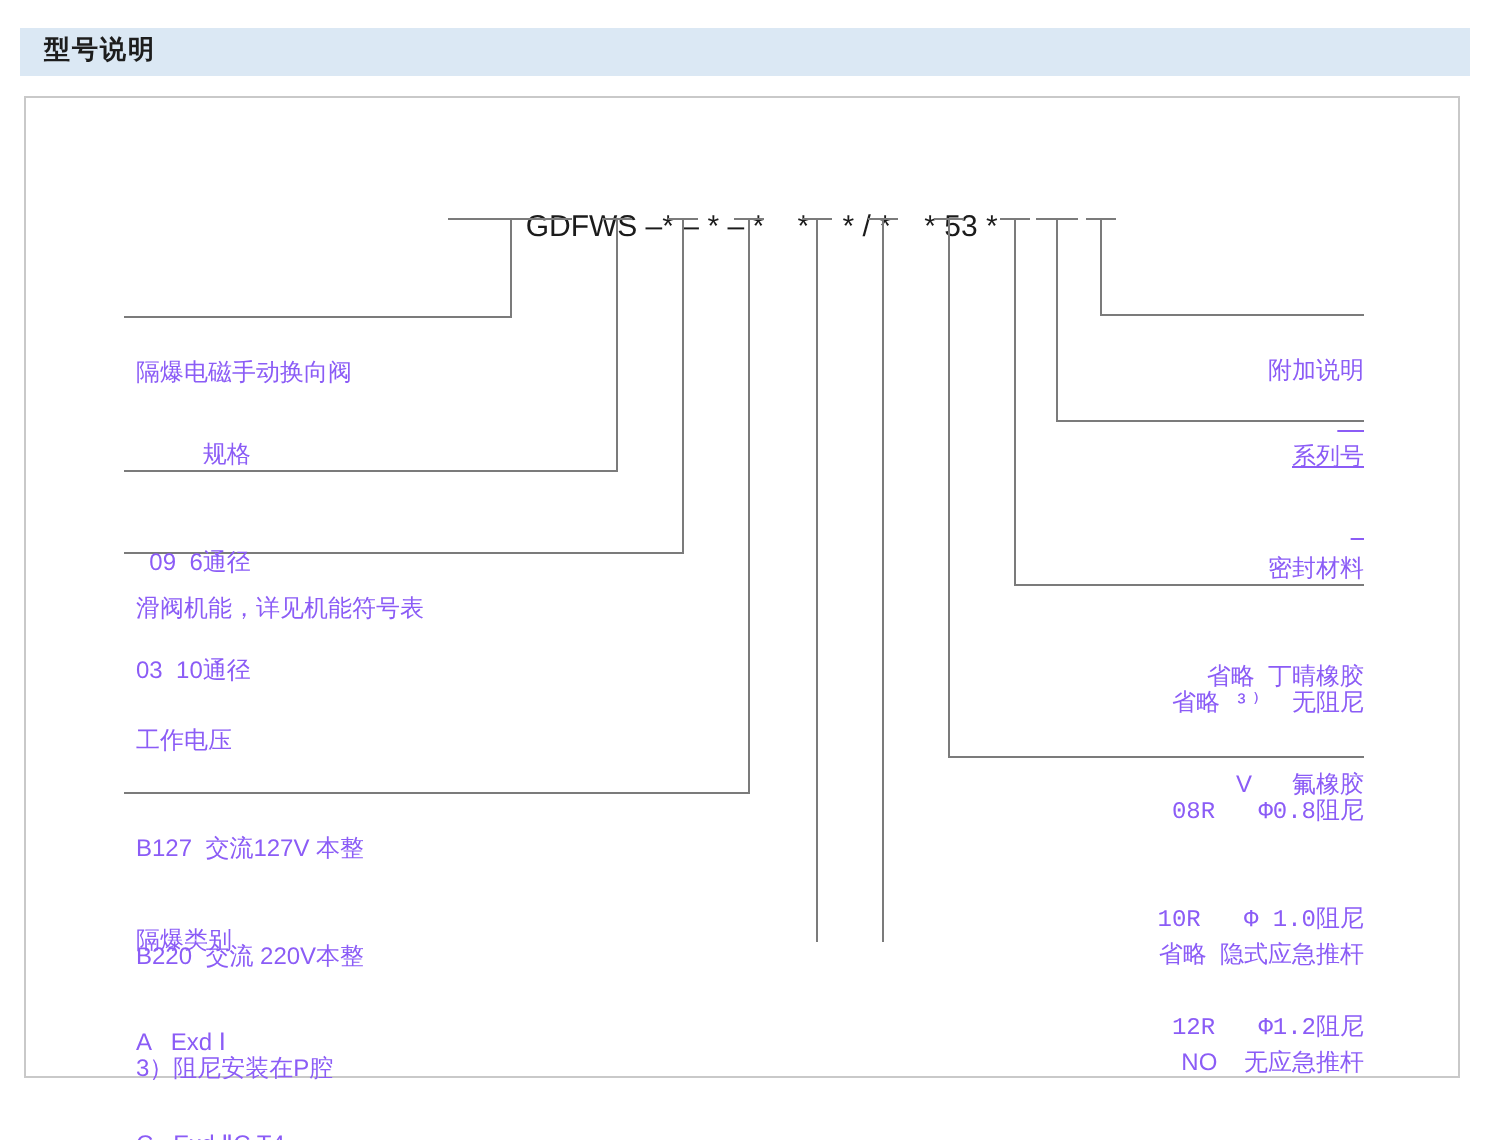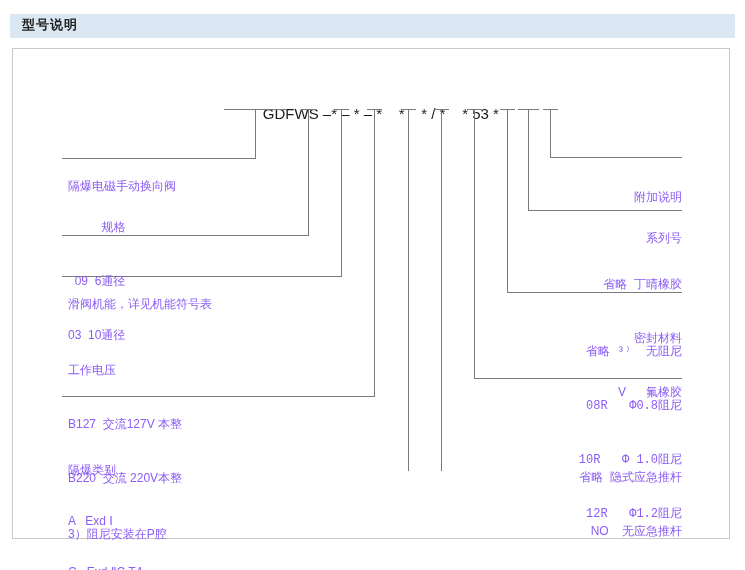--- a/index.html
+++ b/index.html
@@ -131,31 +131,31 @@
   <div class="blk" style="left:68px;top:428px;line-height:17px;">
     <span class="row">隔爆类别</span>
     <span class="row">A   Exd Ⅰ</span>
     <span class="row">C   Exd ⅡC T4</span>
   </div>
 
   <div class="blk" style="left:68px;top:489px;">
     <span class="row">3）阻尼安装在P腔</span>
   </div>
 
-  <div class="blk right" style="left:482px;top:152px;width:200px;">
+  <div class="blk right" style="left:482px;top:140px;width:200px;">
     <span class="row">附加说明</span>
   </div>
 
-  <div class="blk right" style="left:482px;top:193px;width:200px;">
+  <div class="blk right" style="left:482px;top:183px;width:200px;text-decoration:underline;">
     <span class="row">系列号</span>
   </div>
 
   <div class="blk right" style="left:452px;top:239px;width:230px;">
+    <span class="row">密封材料</span>
     <span class="row">省略  丁晴橡胶</span>
-    <span class="row">密封材料</span>
     <span class="row">V      氟橡胶</span>
   </div>
 
   <div class="blk right" style="left:452px;top:307px;width:230px;font-family:Liberation Mono, monospace;">
     <span class="row">省略 ³⁾  无阻尼</span>
     <span class="row">08R   Φ0.8阻尼</span>
     <span class="row">10R   Φ 1.0阻尼</span>
     <span class="row">12R   Φ1.2阻尼</span>
   </div>
 

